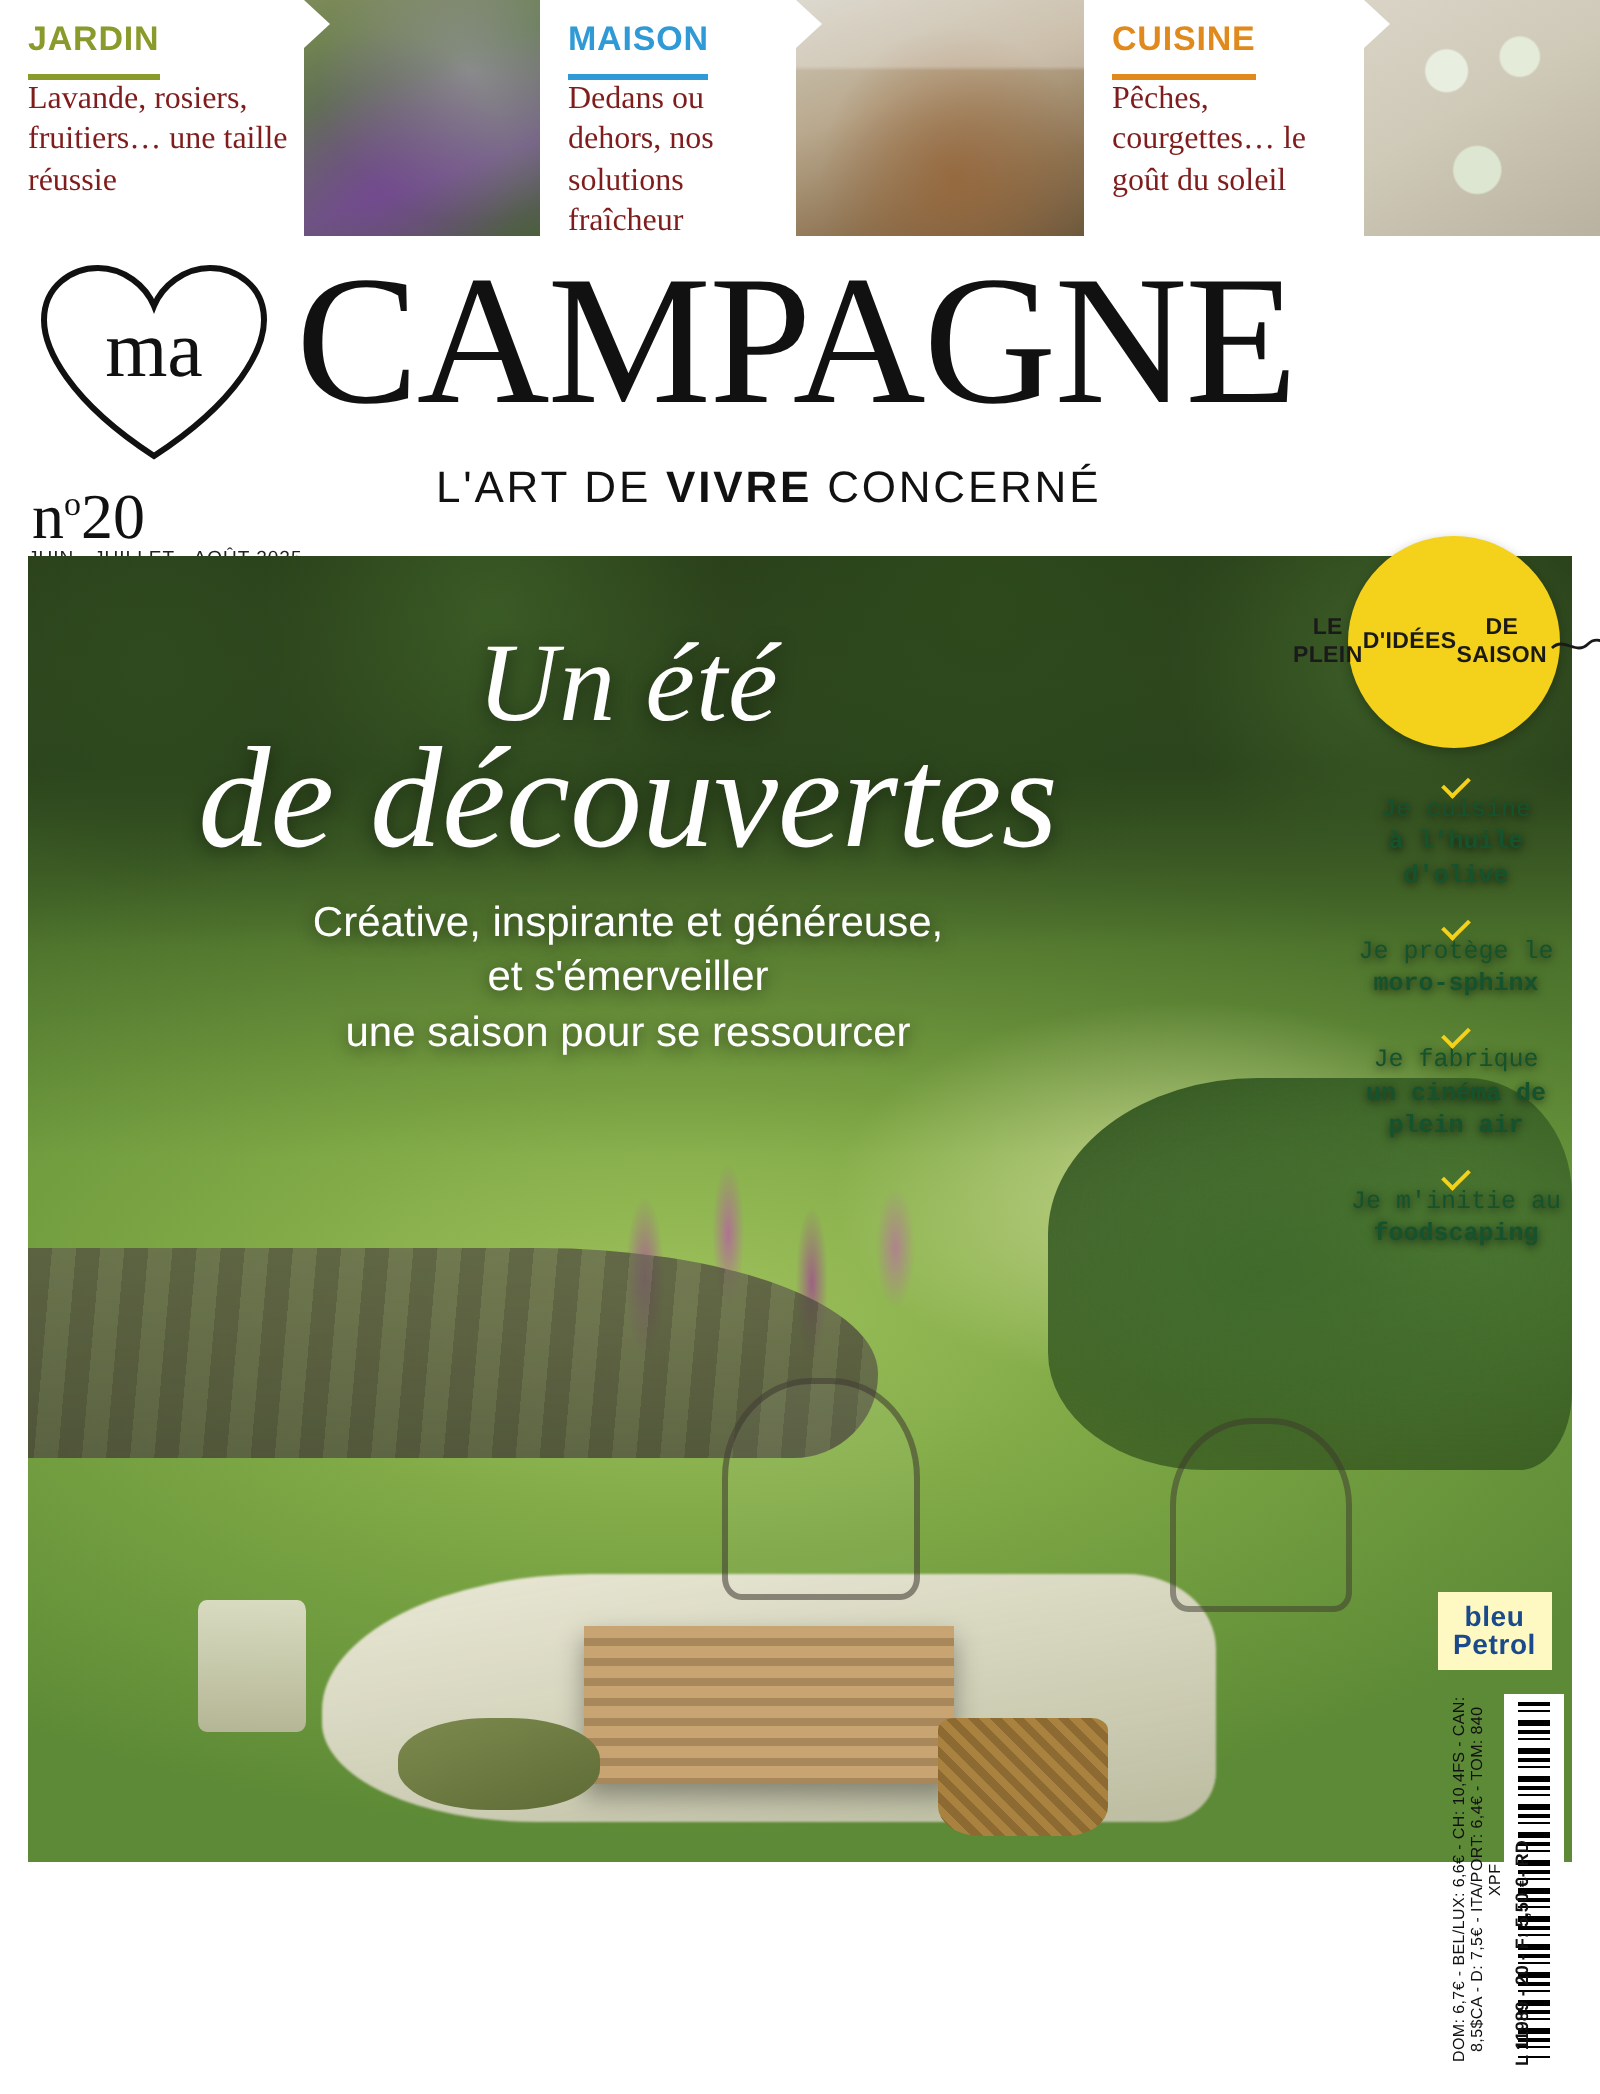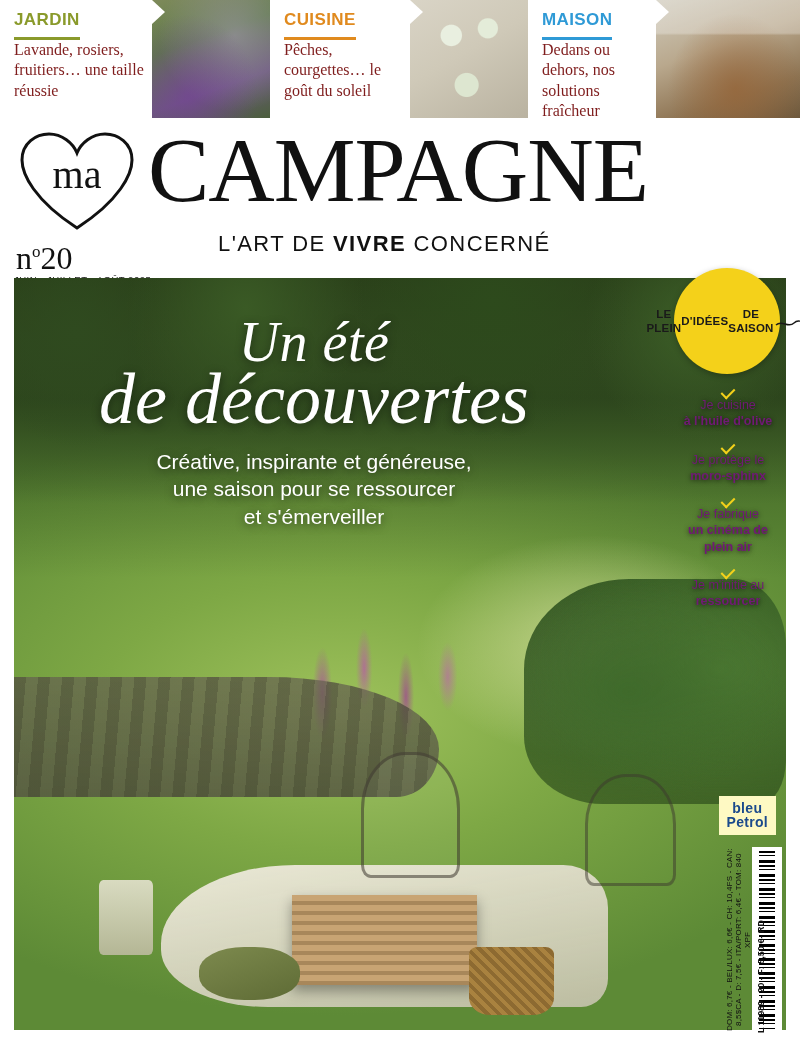--- a/index.html
+++ b/index.html
@@ -155,21 +155,21 @@
     letter-spacing: 0.5px;
     color: #222;
   }
 
   
   .main-photo {
     position: absolute;
     left: 14px;
     top: 278px;
     width: 772px;
-    height: 752px;
+    height: 653px;
     overflow: hidden;
     background:
       
       linear-gradient(180deg, #5d7a3a 0%, #4e6c33 8%, #3d5a28 16%, rgba(0,0,0,0) 30%),
       
       radial-gradient(ellipse 70% 40% at 42% 58%, #9fc25c 0%, #7ea845 45%, #5d8a36 100%),
       
       linear-gradient(180deg, rgba(0,0,0,0) 55%, rgba(40,70,25,0.55) 100%),
       linear-gradient(160deg, #426c2c 0%, #6d9a40 40%, #52802f 100%);
   }
@@ -307,22 +307,22 @@
     font-size: 11.5px;
     line-height: 1.22;
     color: #1a1a1a;
     letter-spacing: 0.2px;
   }
   .badge-swirl {
     margin-top: 5px;
   }
   .season-list {
     margin-top: 14px;
-    color: #701a75;
-    font-family: Liberation Sans, sans-serif;
+    color: #14532d;
+    font-family: Liberation Mono, monospace;
     font-size: 12.5px;
     line-height: 1.3;
     text-shadow: 0 1px 5px rgba(0,0,0,0.7);
   }
   .season-item {
     margin-bottom: 13px;
     position: relative;
     padding-top: 9px;
   }
   .season-item .tick {
@@ -411,42 +411,42 @@
           <div class="top-kicker" style="color:#8a9a2b;">JARDIN</div>
           <span class="kicker-underline" style="background:#8a9a2b;"></span>
         </div>
         <div class="top-desc">Lavande, rosiers, fruitiers… une taille réussie</div>
       </div>
       <div class="top-photo ph-jardin" style="width:118px;height:118px;">
         <span class="arrow"></span>
       </div>
     </div>
 
+    <div class="top-cell" style="width:272px;">
+      <div class="top-text" style="width:128px;">
+        <div class="kicker-wrap">
+          <div class="top-kicker" style="color:#2f9ad6;">MAISON</div>
+          <span class="kicker-underline" style="background:#2f9ad6;"></span>
+        </div>
+        <div class="top-desc">Dedans ou dehors, nos solutions fraîcheur</div>
+      </div>
+      <div class="top-photo ph-maison" style="width:144px;height:118px;">
+        <span class="arrow"></span>
+      </div>
+    </div>
+
     <div class="top-cell" style="width:258px;">
       <div class="top-text" style="width:140px;">
         <div class="kicker-wrap">
           <div class="top-kicker" style="color:#e08a1e;">CUISINE</div>
           <span class="kicker-underline" style="background:#e08a1e;"></span>
         </div>
         <div class="top-desc">Pêches, courgettes… le goût du soleil</div>
       </div>
       <div class="top-photo ph-cuisine" style="width:118px;height:118px;">
-        <span class="arrow"></span>
-      </div>
-    </div>
-
-    <div class="top-cell" style="width:272px;">
-      <div class="top-text" style="width:128px;">
-        <div class="kicker-wrap">
-          <div class="top-kicker" style="color:#2f9ad6;">MAISON</div>
-          <span class="kicker-underline" style="background:#2f9ad6;"></span>
-        </div>
-        <div class="top-desc">Dedans ou dehors, nos solutions fraîcheur</div>
-      </div>
-      <div class="top-photo ph-maison" style="width:144px;height:118px;">
         <span class="arrow"></span>
       </div>
     </div>
 
   </div>
 
   <div class="masthead">
 
     <div class="ma-logo">
       <svg width="118" height="104" viewBox="0 0 118 104" aria-hidden="true">
@@ -479,22 +479,22 @@
     <div class="mp-pallet"></div>
     <div class="mp-cushion"></div>
     <div class="mp-basket"></div>
     <div class="mp-lantern"></div>
 
     <div class="headline">
       <div class="hl-1">Un été</div>
       <div class="hl-2">de découvertes</div>
       <div class="sub">
         <div>Créative, inspirante et généreuse,</div>
+        <div>et s'émerveiller</div>
         <div>une saison pour se ressourcer</div>
-        <div>et s'émerveiller</div>
       </div>
     </div>
   </div>
 
   <div class="season-box">
 
     <div class="season-badge">
       <div class="bt">LE PLEIN</div>
       <div class="bt">D'IDÉES</div>
       <div class="bt">DE SAISON</div>
@@ -521,21 +521,21 @@
 
       <div class="season-item">
         <span class="tick"></span>
         <span>Je fabrique</span><br>
         <b>un cinéma de plein air</b>
       </div>
 
       <div class="season-item">
         <span class="tick"></span>
         <span>Je m'initie au</span><br>
-        <b>ressourcer</b>
+        <b>foodscaping</b>
       </div>
 
     </div>
   </div>
 
   <div class="publisher">
     <div>bleu</div>
     <div class="p2">Petrol</div>
   </div>
 

